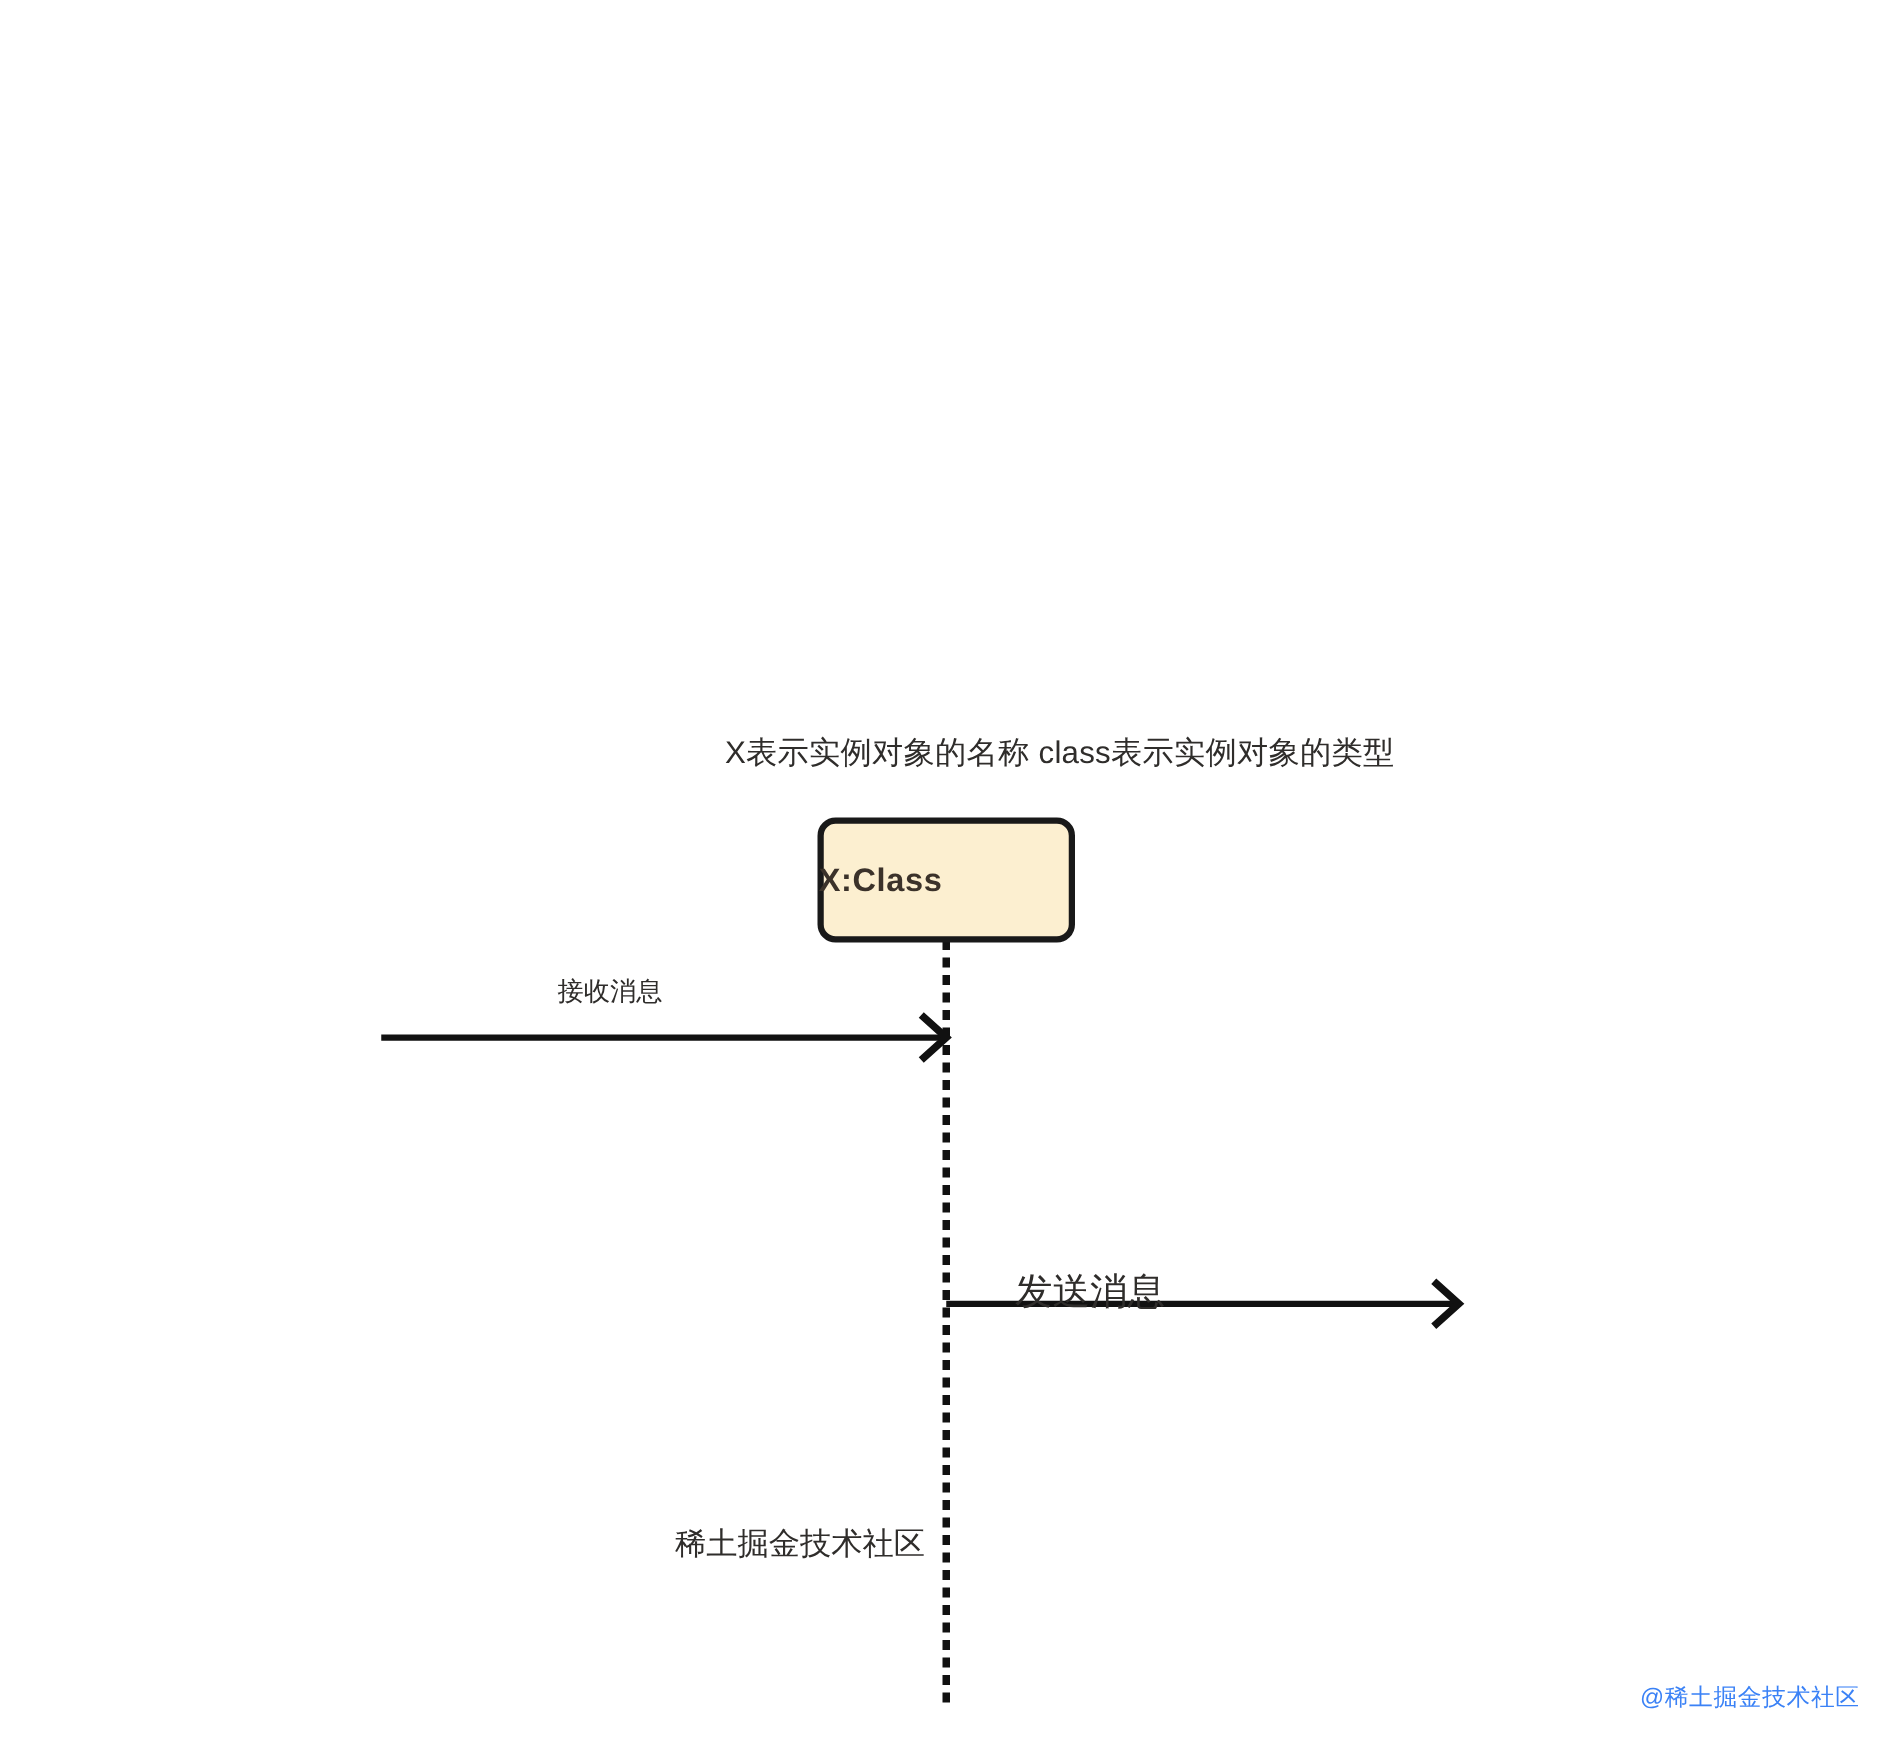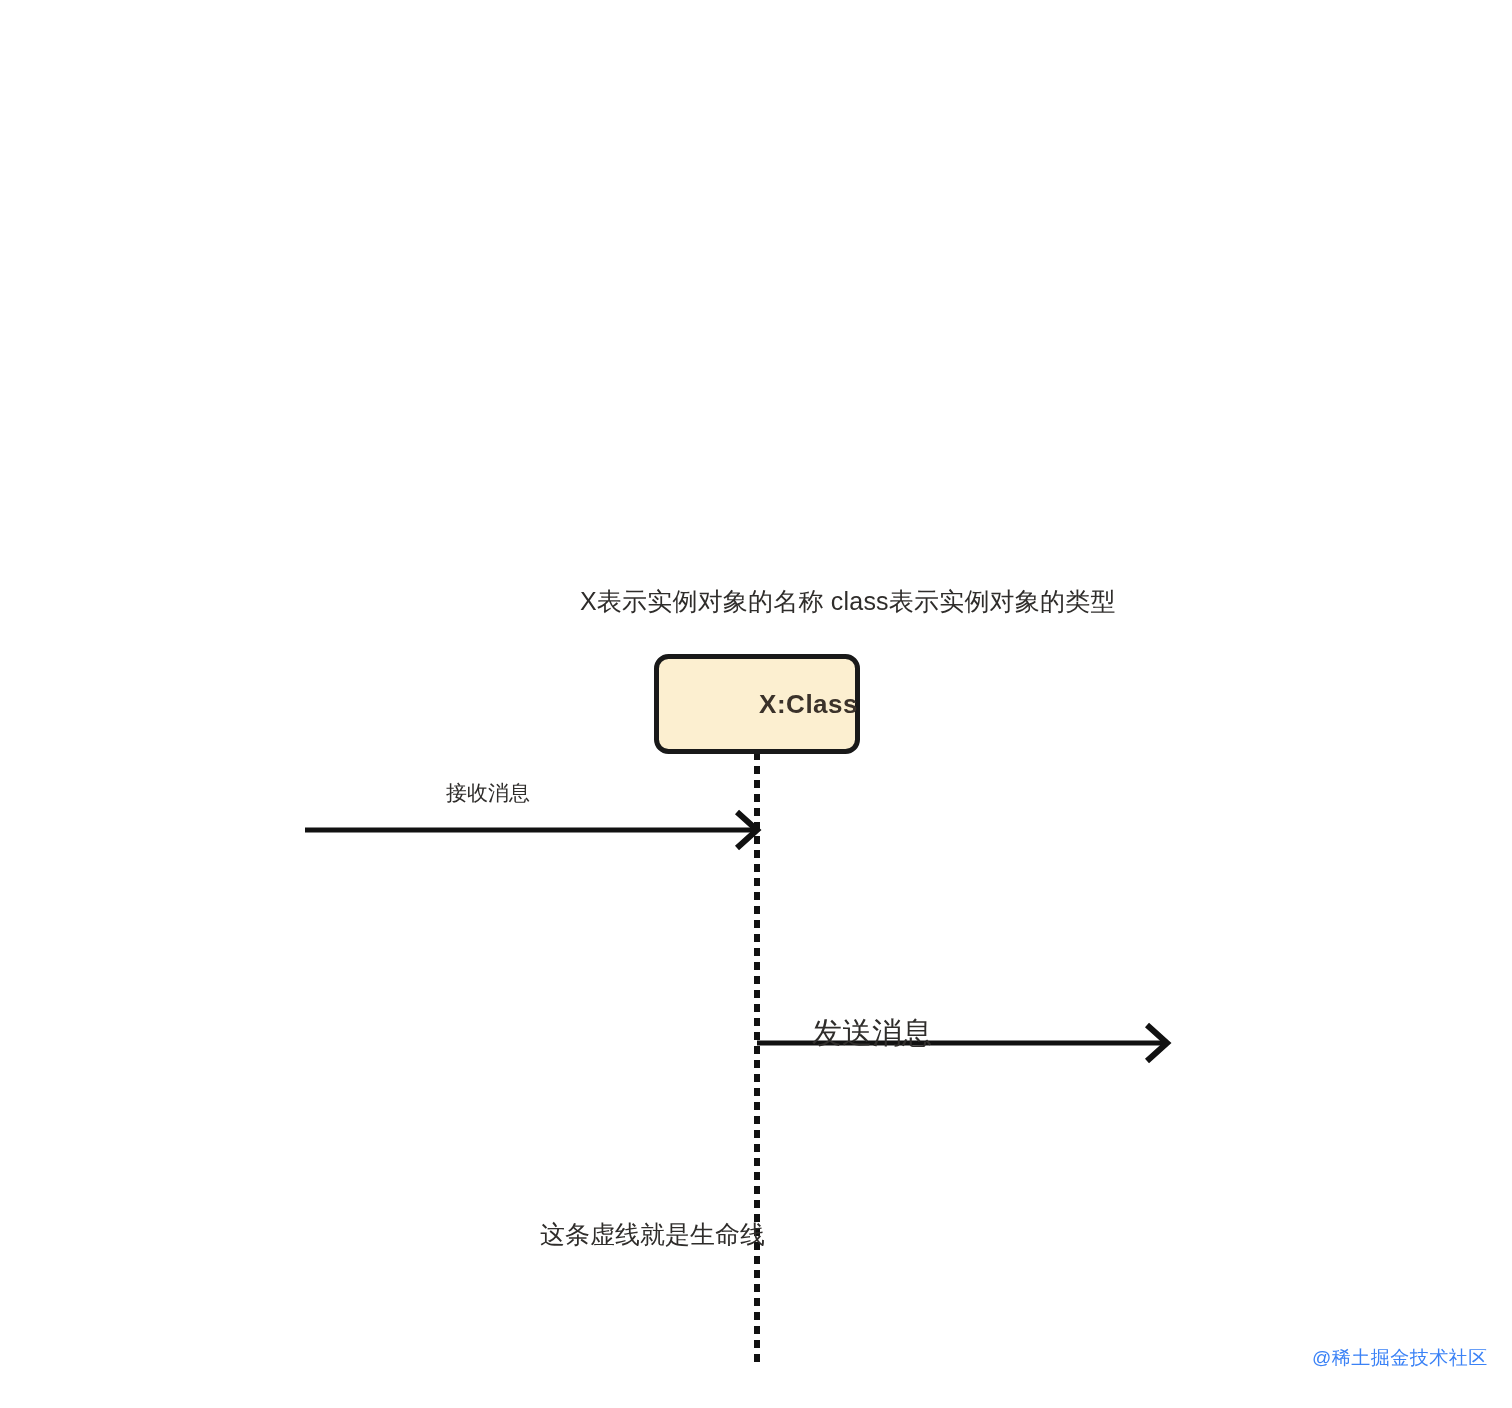--- a/index.html
+++ b/index.html
@@ -39,21 +39,21 @@
     font-size: 25px;
     letter-spacing: 0.2px;
     color: #2f2d2b;
   }
 
   
   #participant-label {
     left: 655px;
     top: 689px;
     width: 203px;
-    text-align: right;
+    text-align: left;
     font-size: 26px;
     font-weight: bold;
     color: #3b322a;
     letter-spacing: 0.5px;
   }
 
   
   #msg-label-1 {
     left: 446px;
     top: 779px;
@@ -108,17 +108,17 @@
   </svg>
 
   <div class="txt" id="caption-top">X表示实例对象的名称 class表示实例对象的类型</div>
 
   <div class="txt" id="participant-label">X:Class</div>
 
   <div class="txt" id="msg-label-1">接收消息</div>
 
   <div class="txt" id="msg-label-2">发送消息</div>
 
-  <div class="txt" id="lifeline-note">这条虚线就是生命线</div>
+  <div class="txt" id="lifeline-note">稀土掘金技术社区</div>
 
   <div class="txt" id="watermark">@稀土掘金技术社区</div>
 
 </div>
 
 </body></html>

